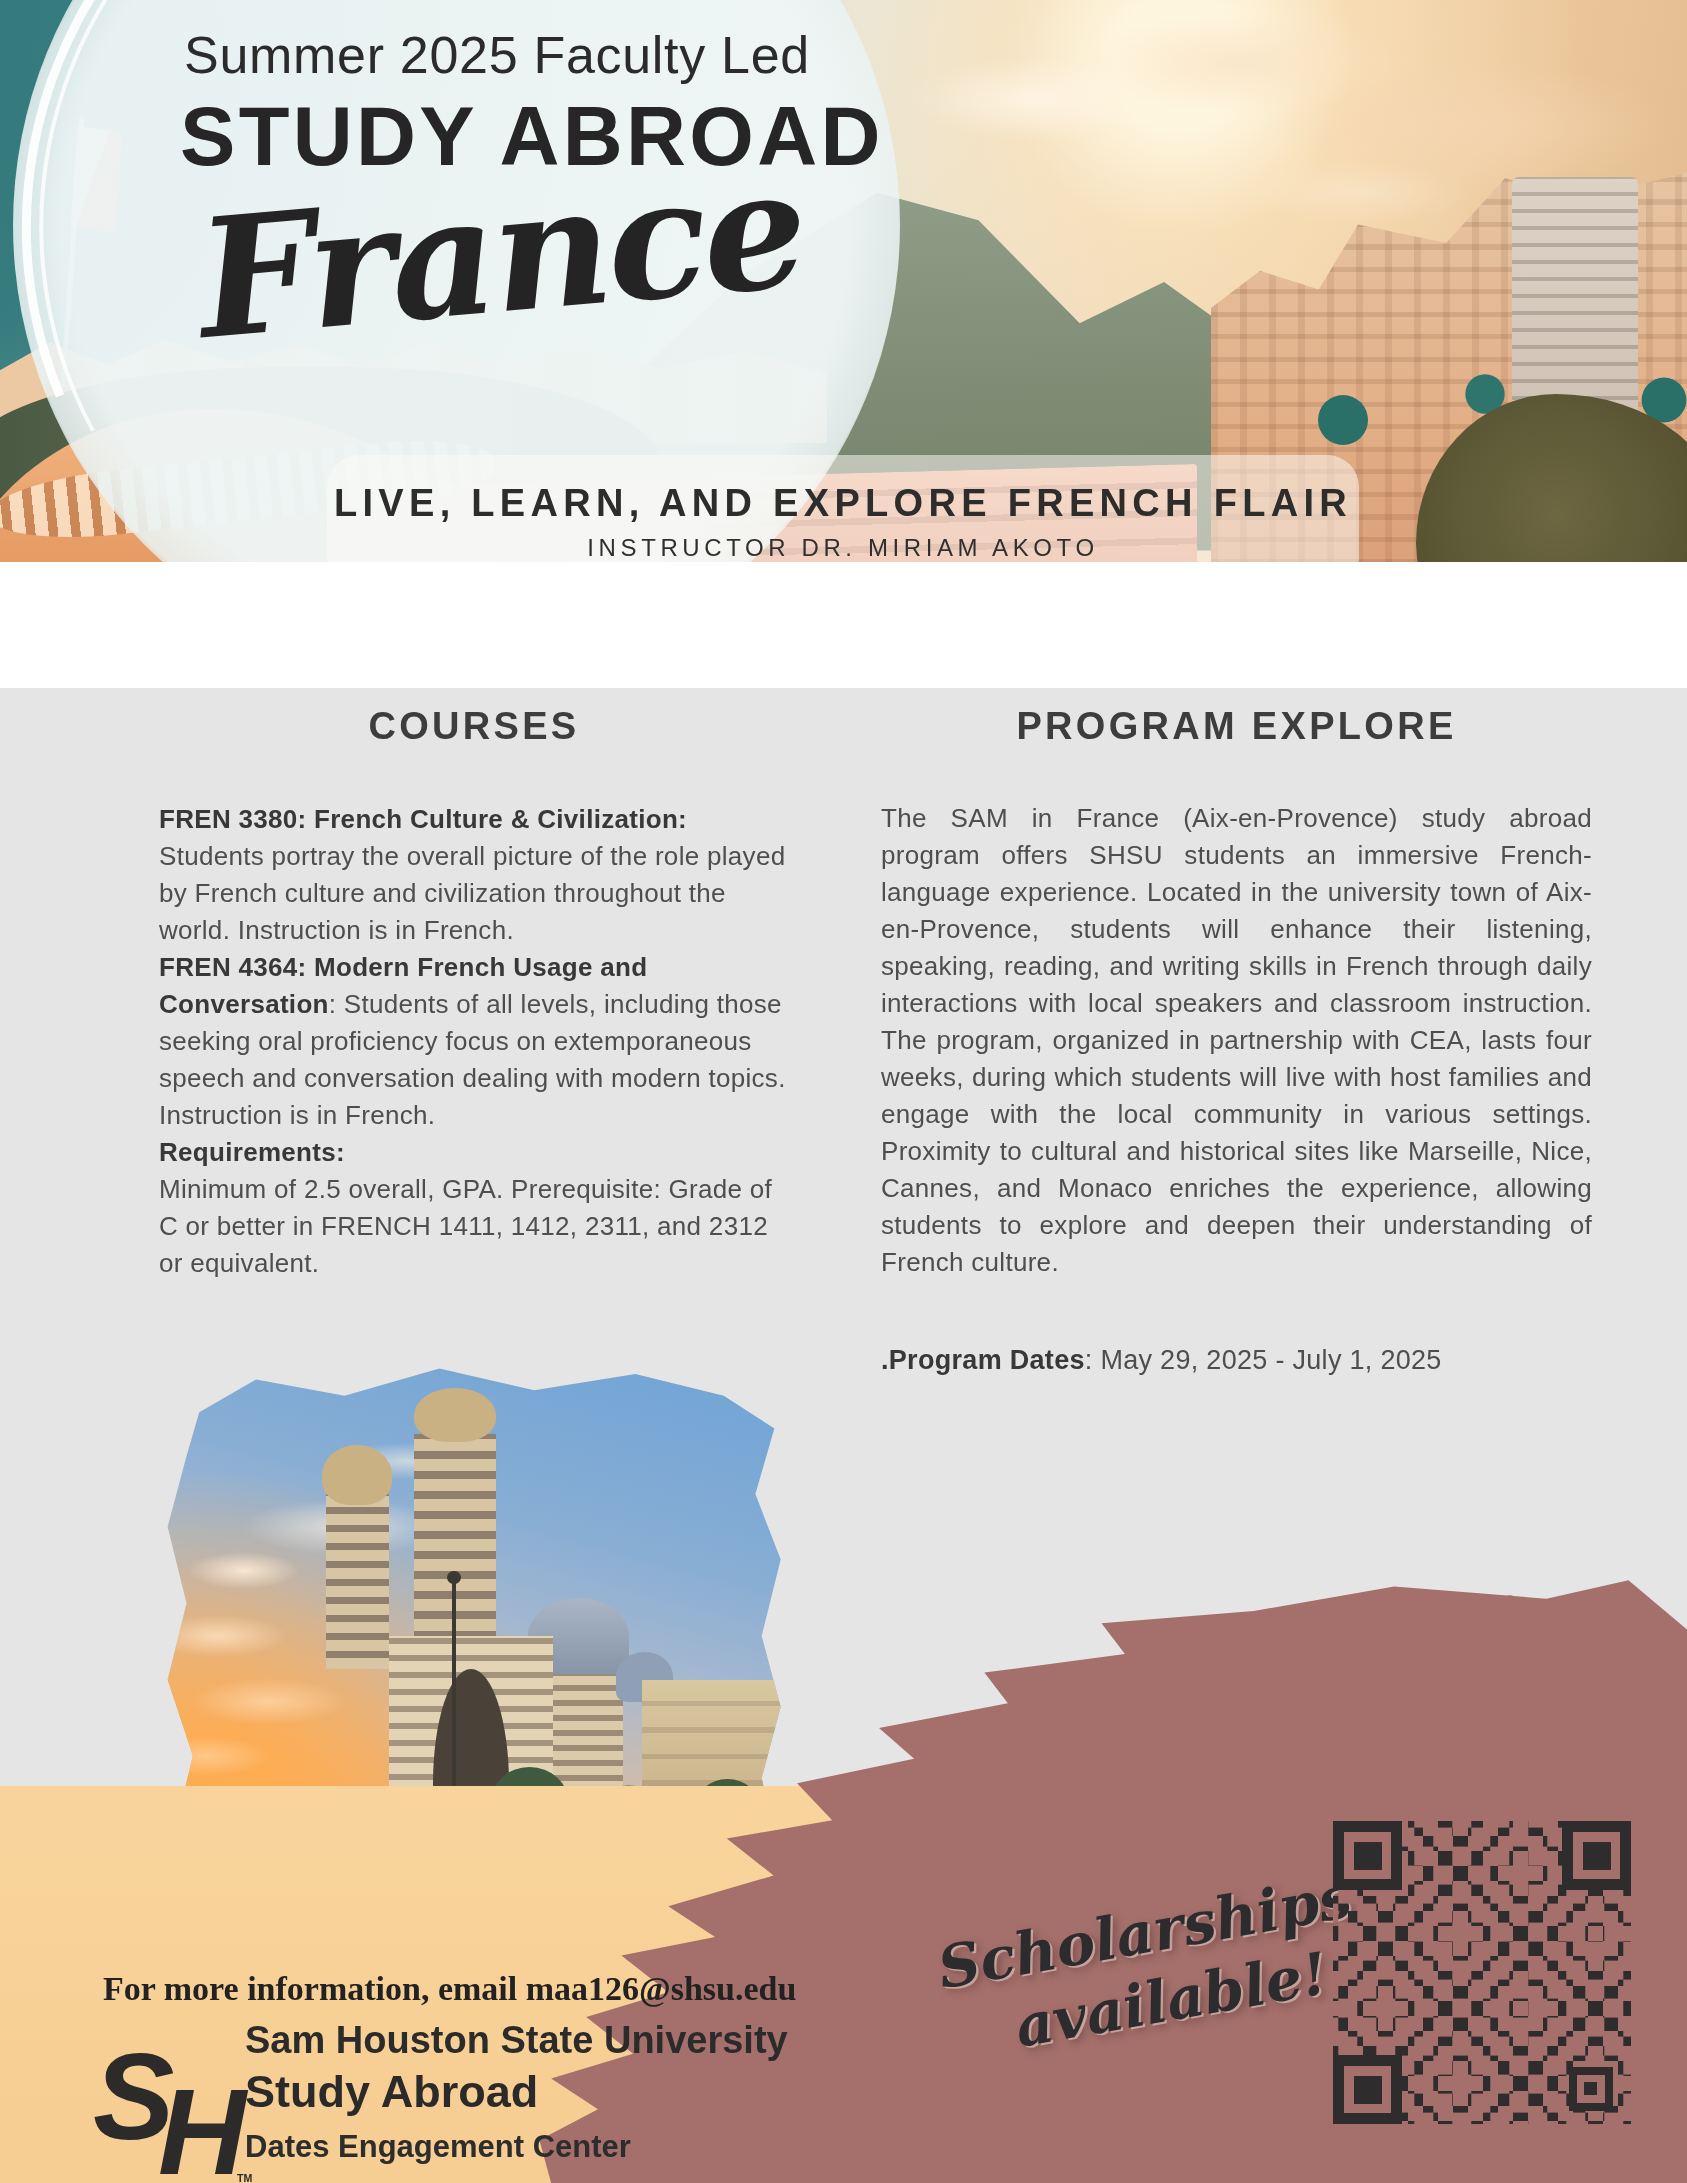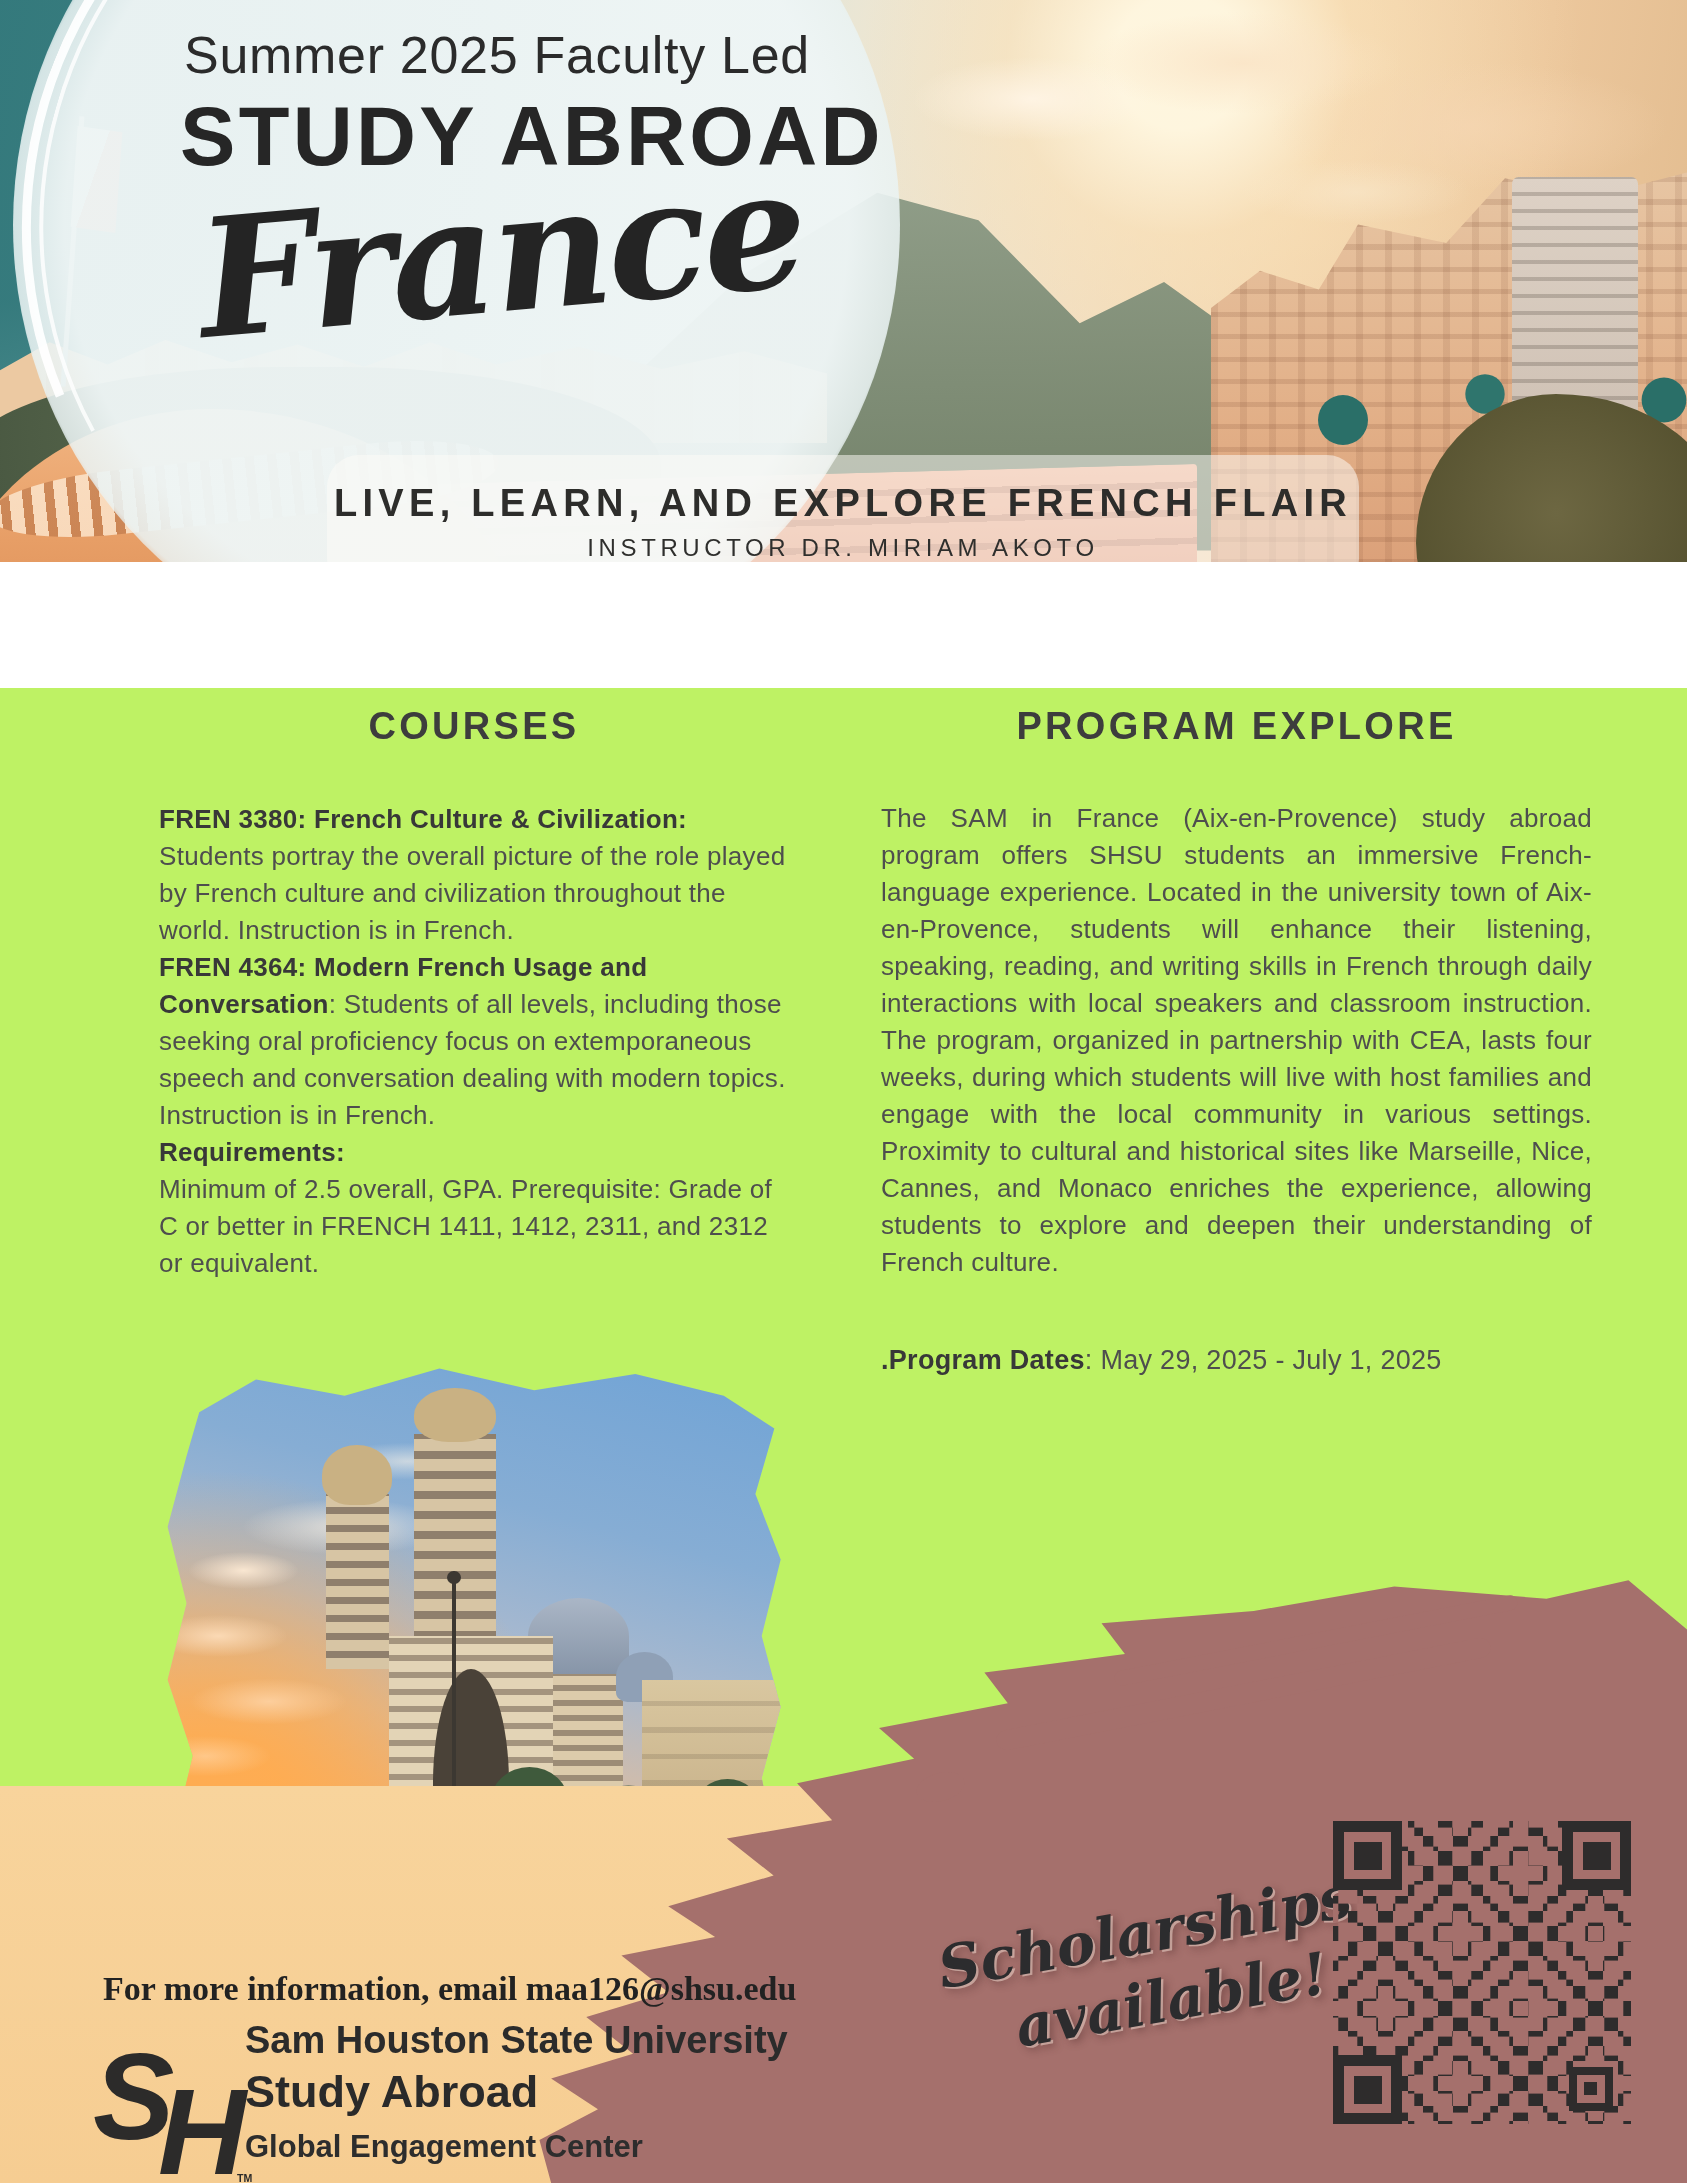--- a/index.html
+++ b/index.html
@@ -1,16 +1,16 @@
 <!DOCTYPE html>
 <html style="font-size:10.6px"><head>
 <meta charset="utf-8">
 <style>
   html,body{margin:0;padding:0;background:#888;}
-  #page{position:relative;width:1687px;height:2183px;background:#bef264;overflow:hidden;
+  #page{position:relative;width:1687px;height:2183px;background:#e5e5e5;overflow:hidden;
         font-family:"Liberation Sans",sans-serif;}
   #page *{box-sizing:border-box;}
 
   
   .hero{position:absolute;left:0;top:0;width:1687px;height:688px;overflow:hidden;}
   .ph{position:absolute;}
   .ph-sky{left:0;top:0;right:0;bottom:0;
     background:linear-gradient(100deg,#64a3a3 0%,#8ec0bb 10%,#b9d6cf 24%,#d9e6de 36%,
       #e7e6d9 48%,#eedcc2 62%,#f0d2ab 74%,#ecc79c 86%,#e0ba8d 100%);}
   .ph-corner{left:0;top:0;right:0;bottom:0;
@@ -290,21 +290,21 @@
 
   <div class="contact">For more information, email maa126@shsu.edu</div>
 
   <div class="sh-logo">
     <span class="s">S</span>
     <span class="h">H</span>
     <span class="tm">TM</span>
   </div>
   <div class="uni">Sam Houston State University</div>
   <div class="office">Study Abroad</div>
-  <div class="gec">Global Engagement Center</div>
+  <div class="gec">Dates Engagement Center</div>
 
   <div class="sch">
     <div class="line1">Scholarships</div>
     <div class="line2">available!</div>
   </div>
 
   <div class="qr">
     <div class="qf f1"></div>
     <div class="qf f2"></div>
     <div class="qf f3"></div>

